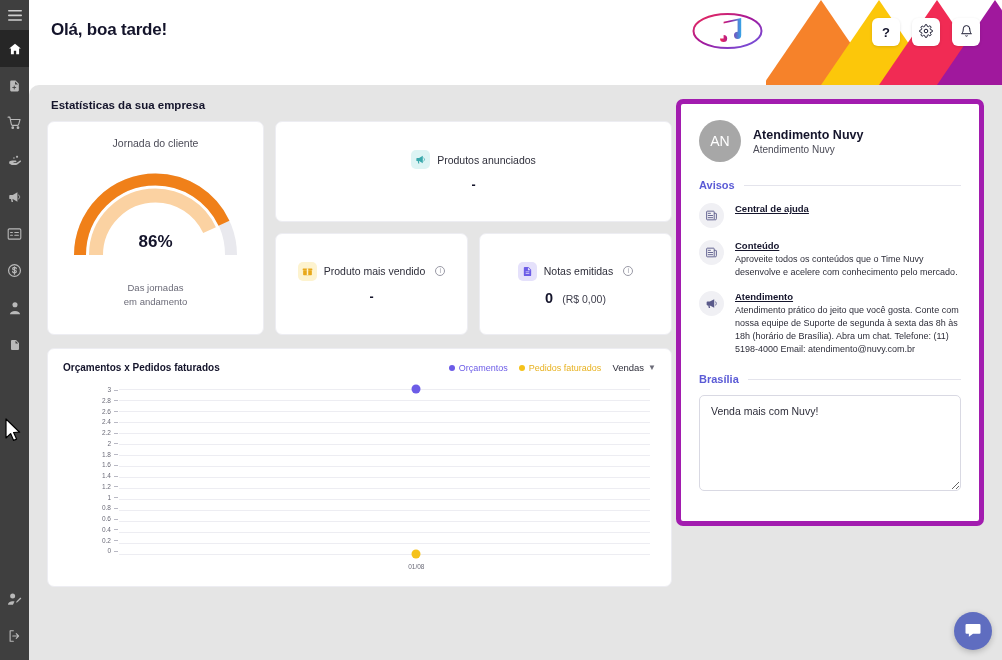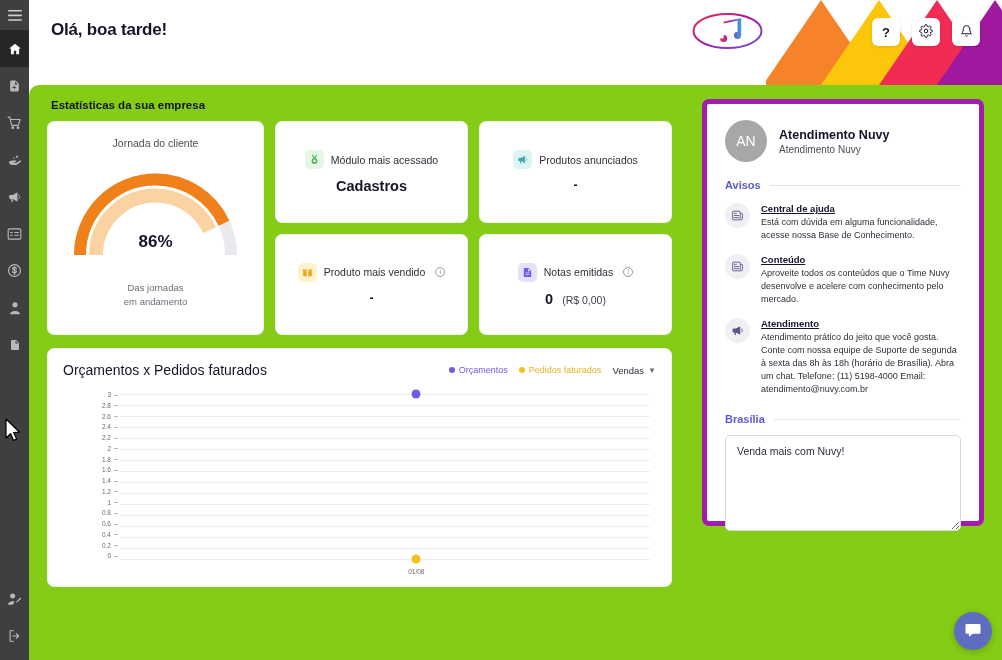--- a/index.html
+++ b/index.html
@@ -68,24 +68,24 @@
     background: #ffffff; border: none;
     display: flex; align-items: center; justify-content: center;
     color: #14142b; font-size: 13px; font-weight: bold;
     box-shadow: 0 1px 3px rgba(0,0,0,0.12);
     cursor: pointer;
   }
 
   
   .content {
     position: absolute; left: 0; top: 85px; right: 0; bottom: 0;
-    background: #84cc16;
+    background: #e5e5e5;
     border-top-left-radius: 10px;
     padding: 14px 18px 0 18px;
-    display: flex; gap: 30px;
+    display: flex; gap: 4px;
   }
   .col-left { width: 625px; flex: 0 0 625px; }
   .col-right { flex: 1 1 auto; }
 
   .section-title {
     font-size: 11.5px; font-weight: bold; color: #14142b;
     margin: 0 0 10px 4px;
   }
 
   
@@ -137,21 +137,21 @@
     margin-top: 9px; font-size: 14.5px; font-weight: bold; color: #14142b;
   }
   .mini-value.small { font-size: 12.5px; }
   .mini-value .suffix { font-size: 10.5px; font-weight: normal; color: #3d3d4b; margin-left: 5px; }
 
   
   .chart-card {
     margin-top: 13px; height: 239px; position: relative; padding: 13px 15px 0 15px;
   }
   .chart-head { display: flex; align-items: center; justify-content: space-between; }
-  .chart-title { font-size: 14px; font-weight: normal; color: #14142b; }
+  .chart-title { font-size: 10px; font-weight: bold; color: #14142b; }
   .chart-legend { display: flex; align-items: center; gap: 11px; }
   .leg { display: flex; align-items: center; gap: 4px; font-size: 9px; }
   .leg .dot { width: 6px; height: 6px; border-radius: 50%; }
   .leg.orc { color: #6c5ce7; }
   .leg.orc .dot { background: #6c5ce7; }
   .leg.ped { color: #e8b221; }
   .leg.ped .dot { background: #f5c21a; }
   .chart-select {
     display: flex; align-items: center; gap: 4px;
     font-size: 9.5px; color: #2e2e3a; cursor: pointer; text-align: center;
@@ -432,33 +432,20 @@
             </div>
             <div class="gauge-sub">
               <div>Das jornadas</div>
               <div>em andamento</div>
             </div>
           </div>
 
           <div class="mini-grid">
             <div class="mini-row">
 
-              <div class="card mini-card">
-                <div class="mini-head">
-                  <span class="badge-ico bi-green">
-                    <svg width="11" height="11" viewBox="0 0 24 24" fill="#4caf50">
-                      <circle cx="12" cy="15" r="6.3"></circle>
-                      <path d="M6 1.5 10 9l2.2-1.2L8.4 1.5zM18 1.5 14 9l-2.2-1.2L15.6 1.5z"></path>
-                      <circle cx="12" cy="15" r="3" fill="#e4f7e4"></circle>
-                    </svg>
-                  </span>
-                  <span class="mini-label">Módulo mais acessado</span>
-                </div>
-                <div class="mini-value">Cadastros</div>
-              </div>
 
               <div class="card mini-card">
                 <div class="mini-head">
                   <span class="badge-ico bi-teal">
                     <svg width="11" height="11" viewBox="0 0 24 24" fill="#3aa8ac">
                       <path d="M3 10v4a1.5 1.5 0 0 0 1.5 1.5H6l1 5h2.5l-1-5h.5L17 20V4L9 8.5H4.5A1.5 1.5 0 0 0 3 10z"></path>
                       <path d="M19 8.6c1.1.6 1.8 1.9 1.8 3.4s-.7 2.8-1.8 3.4" stroke="#3aa8ac" stroke-width="1.6" fill="none" stroke-linecap="round"></path>
                     </svg>
                   </span>
                   <span class="mini-label">Produtos anunciados</span>
@@ -590,21 +577,20 @@
           <div class="notice">
             <div class="notice-ico">
               <svg width="13" height="13" viewBox="0 0 24 24" fill="none" stroke="currentColor" stroke-width="1.7">
                 <rect x="3" y="4" width="14" height="16" rx="1.4"></rect>
                 <path d="M17 8h3a1 1 0 0 1 1 1v9a2 2 0 0 1-2 2h-2"></path>
                 <path d="M6 8h4M6 12h8M6 16h8" stroke-linecap="round"></path>
               </svg>
             </div>
             <div class="notice-body">
               <div class="notice-title">Central de ajuda</div>
-              <div class="notice-text">Está com dúvida em alguma funcionalidade, acesse nossa Base de Conhecimento.</div>
             </div>
           </div>
 
           <div class="notice">
             <div class="notice-ico">
               <svg width="13" height="13" viewBox="0 0 24 24" fill="none" stroke="currentColor" stroke-width="1.7">
                 <rect x="3" y="4" width="14" height="16" rx="1.4"></rect>
                 <path d="M17 8h3a1 1 0 0 1 1 1v9a2 2 0 0 1-2 2h-2"></path>
                 <path d="M6 8h4M6 12h8M6 16h8" stroke-linecap="round"></path>
               </svg>

